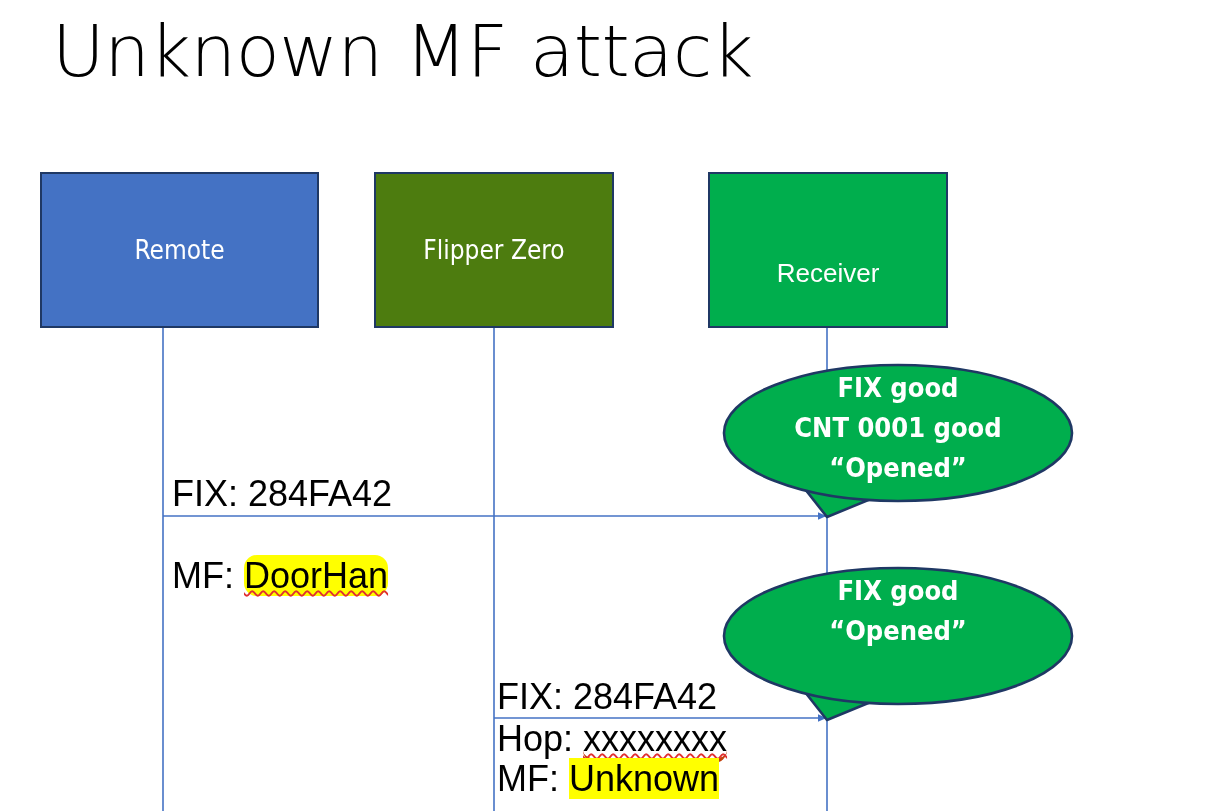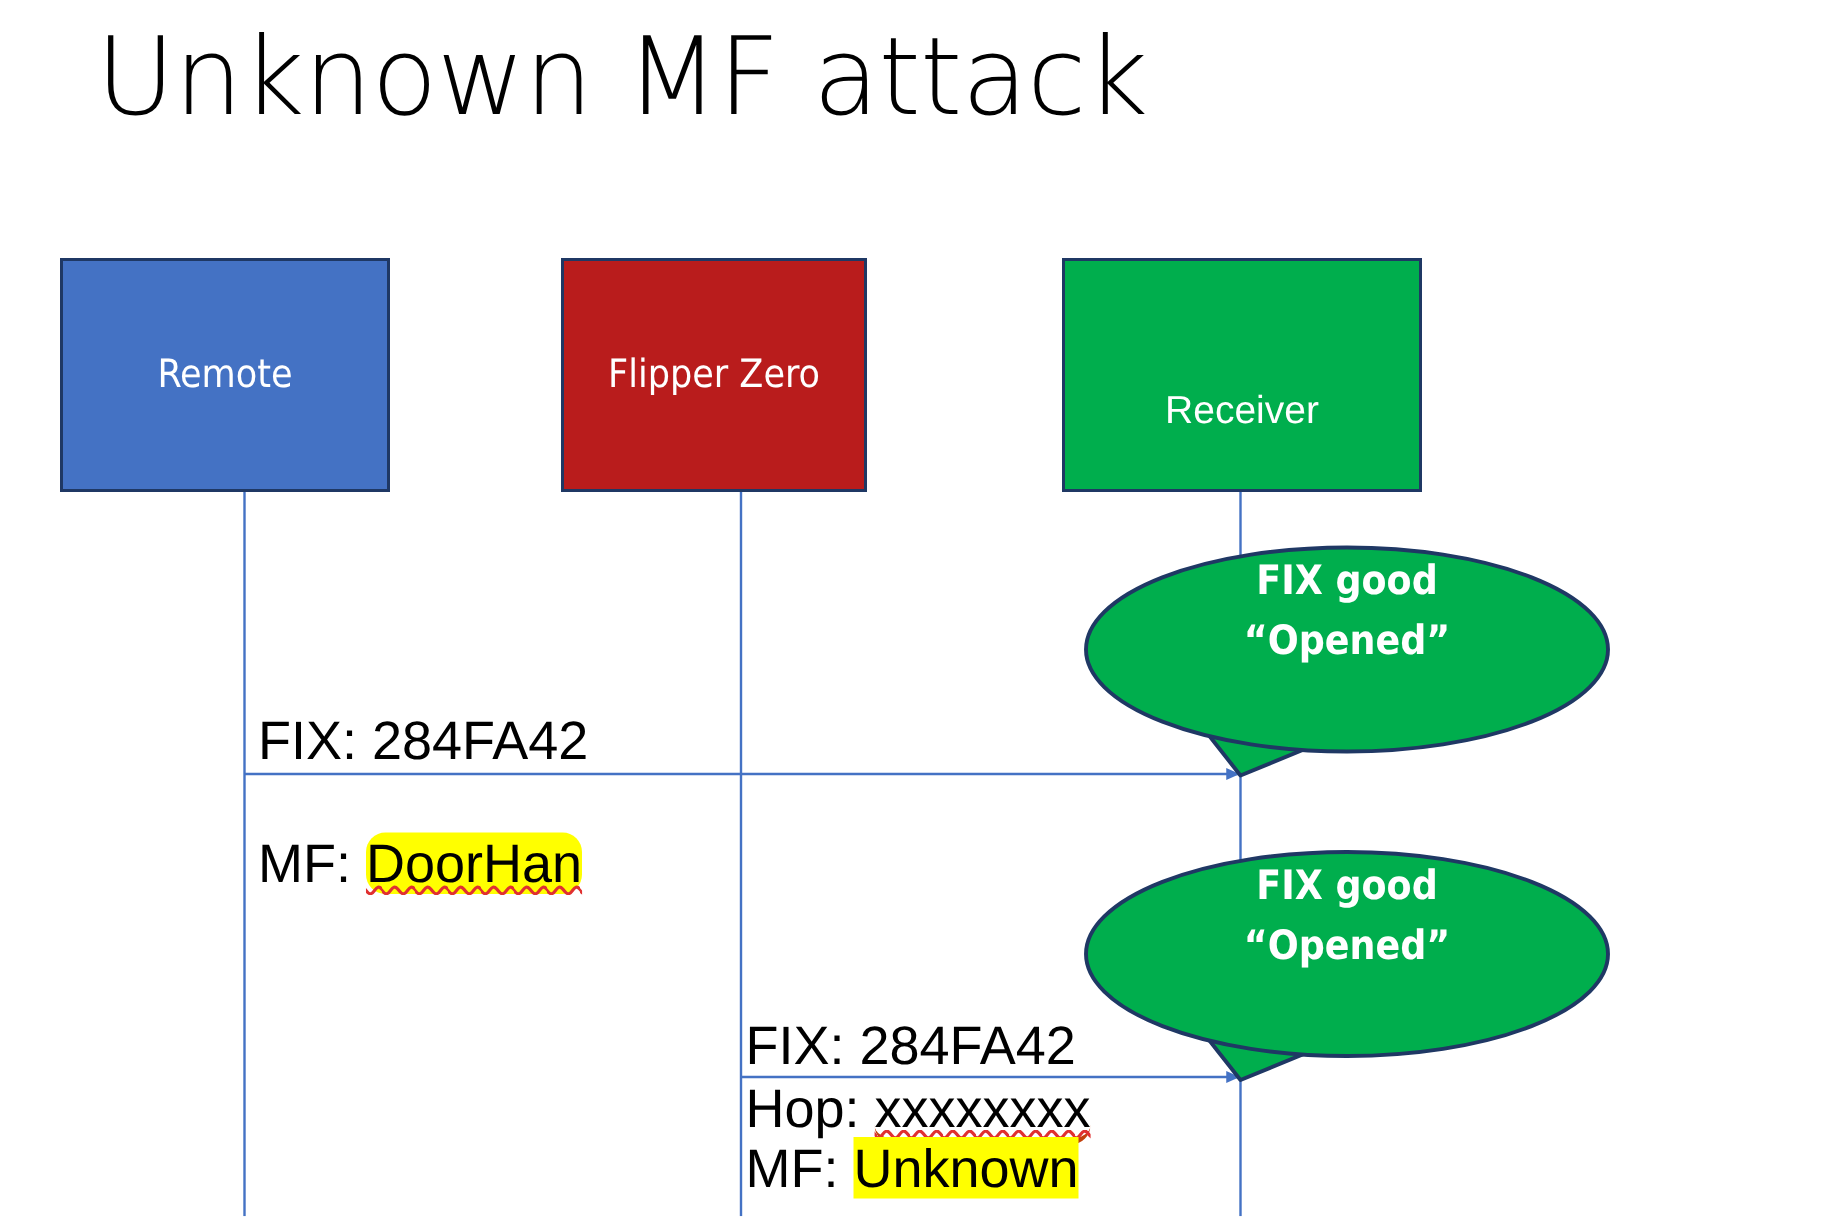--- a/index.html
+++ b/index.html
@@ -23,21 +23,20 @@
     position: absolute;
     left: 52px;
     top: 6px;
     font-family: "DejaVu Sans", sans-serif;
     font-weight: 300;
     font-size: 72px;
     line-height: 90px;
     letter-spacing: -0.5px;
     color: #000000;
     white-space: nowrap;
-    margin-left: 12px;
   }
 
   
   #diagram {
     position: absolute;
     left: 0;
     top: 0;
     width: 1216px;
     height: 811px;
   }
@@ -60,22 +59,22 @@
     color: #ffffff;
     text-align: center;
     white-space: nowrap;
   }
   .actor-label.wide {
     font-family: "Liberation Sans", sans-serif;
     font-size: 26px;
     margin-top: 46px;
   }
 
-  #actor-remote  { left: 40px;  top: 172px; width: 220px; height: 156px; background: #4472C4; }
-  #actor-flipper { left: 374px; top: 172px; width: 204px; height: 156px; background: #b91c1c; }
+  #actor-remote  { left: 40px;  top: 172px; width: 279px; height: 156px; background: #4472C4; }
+  #actor-flipper { left: 374px; top: 172px; width: 240px; height: 156px; background: #4d7c0f; }
   #actor-receiver{ left: 708px; top: 172px; width: 240px; height: 156px; background: #00AE4D; }
 
   
   .bubble-text {
     position: absolute;
     text-align: center;
     color: #ffffff;
     font-family: "DejaVu Sans Condensed", "DejaVu Sans", sans-serif;
     font-weight: 700;
     font-size: 27px;
@@ -159,20 +158,21 @@
   <div class="actor-box" id="actor-flipper">
     <span class="actor-label">Flipper Zero</span>
   </div>
 
   <div class="actor-box" id="actor-receiver">
     <span class="actor-label wide">Receiver</span>
   </div>
 
   <div class="bubble-text" id="bubble1-text">
     <div>FIX good</div>
+    <div>CNT 0001 good</div>
     <div>“Opened”</div>
   </div>
 
   <div class="bubble-text" id="bubble2-text">
     <div>FIX good</div>
     <div>“Opened”</div>
   </div>
 
   <div class="msg-text" id="msg1-l1">
     <span>FIX: </span><span>284FA42</span>

